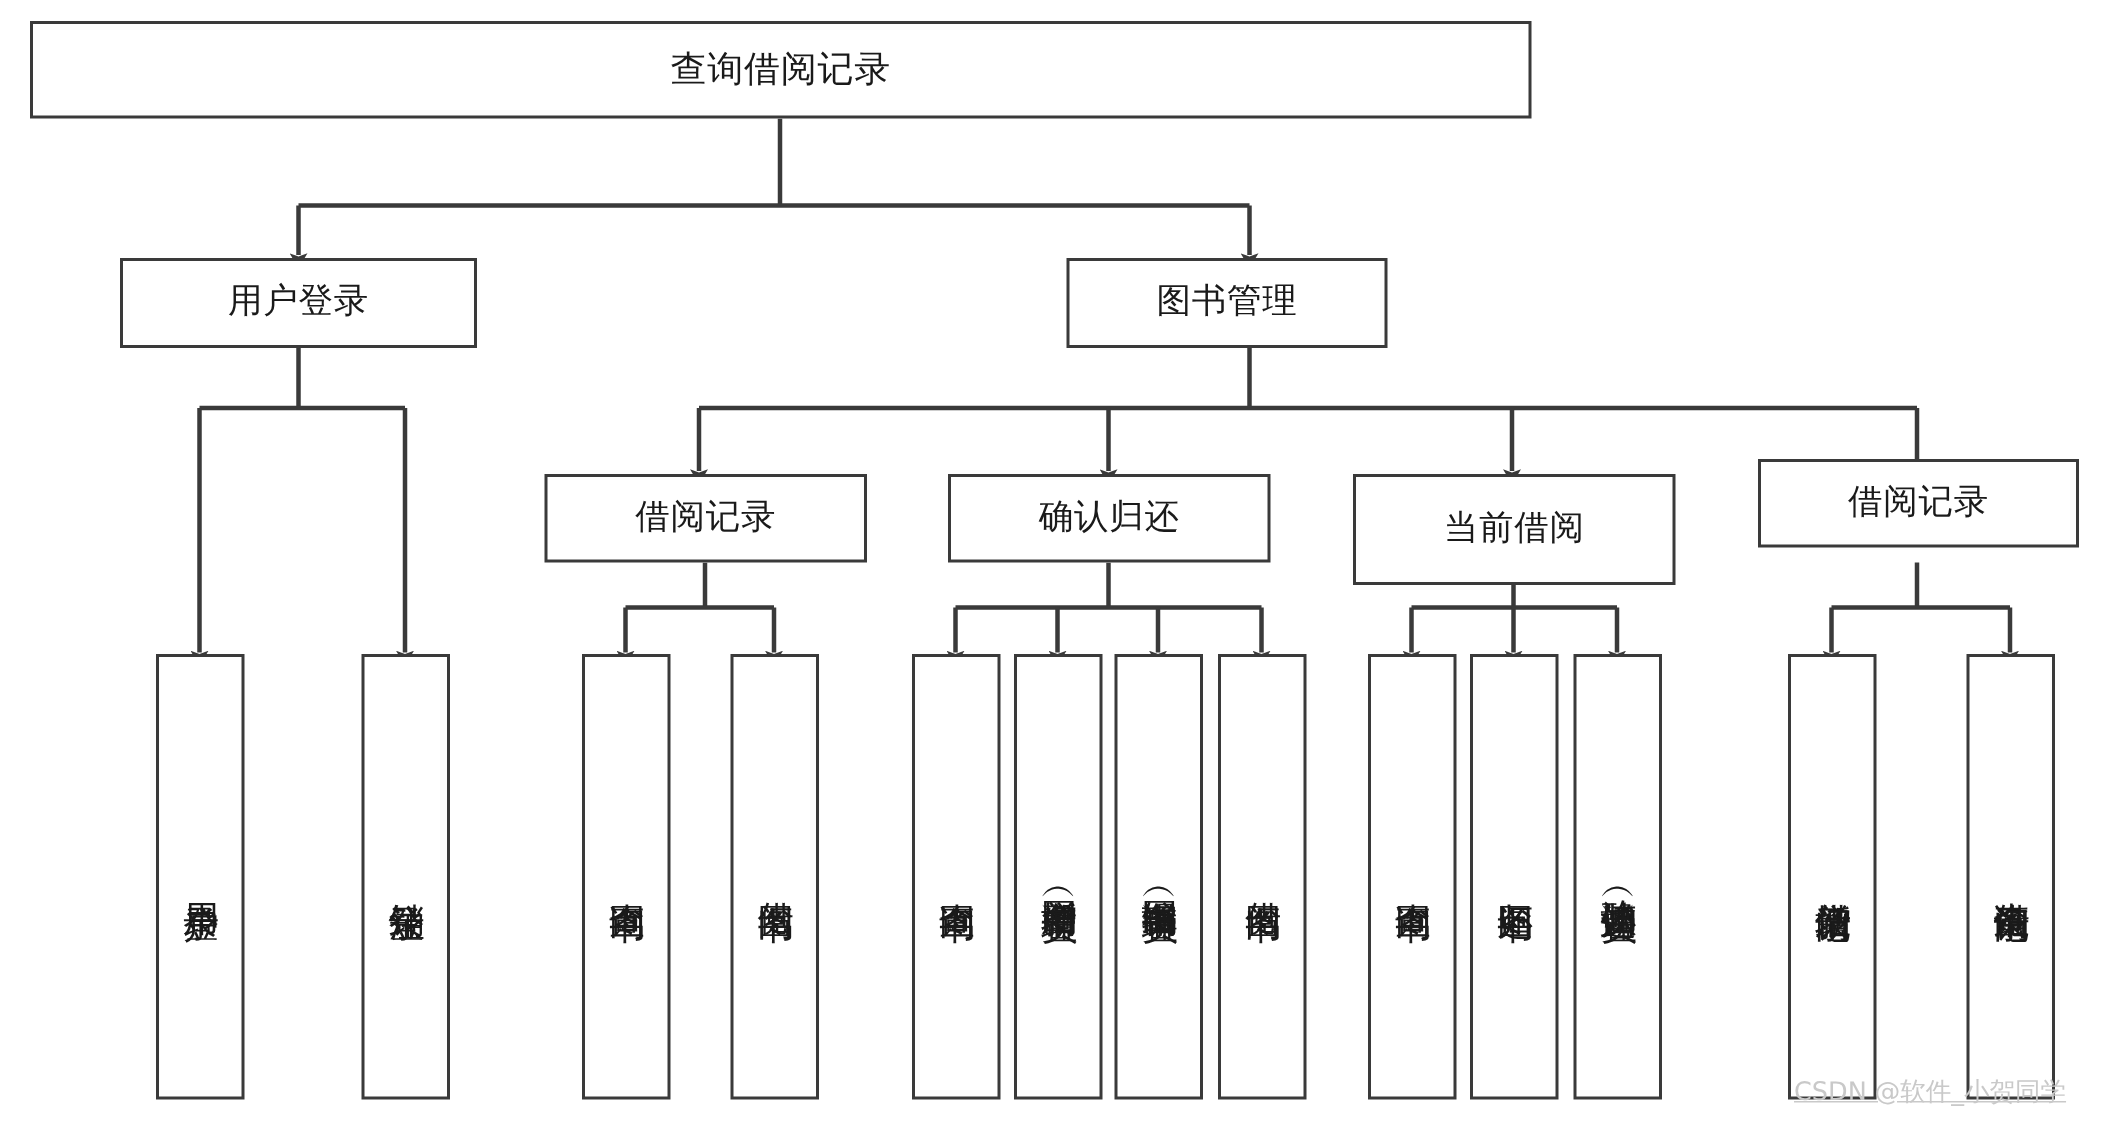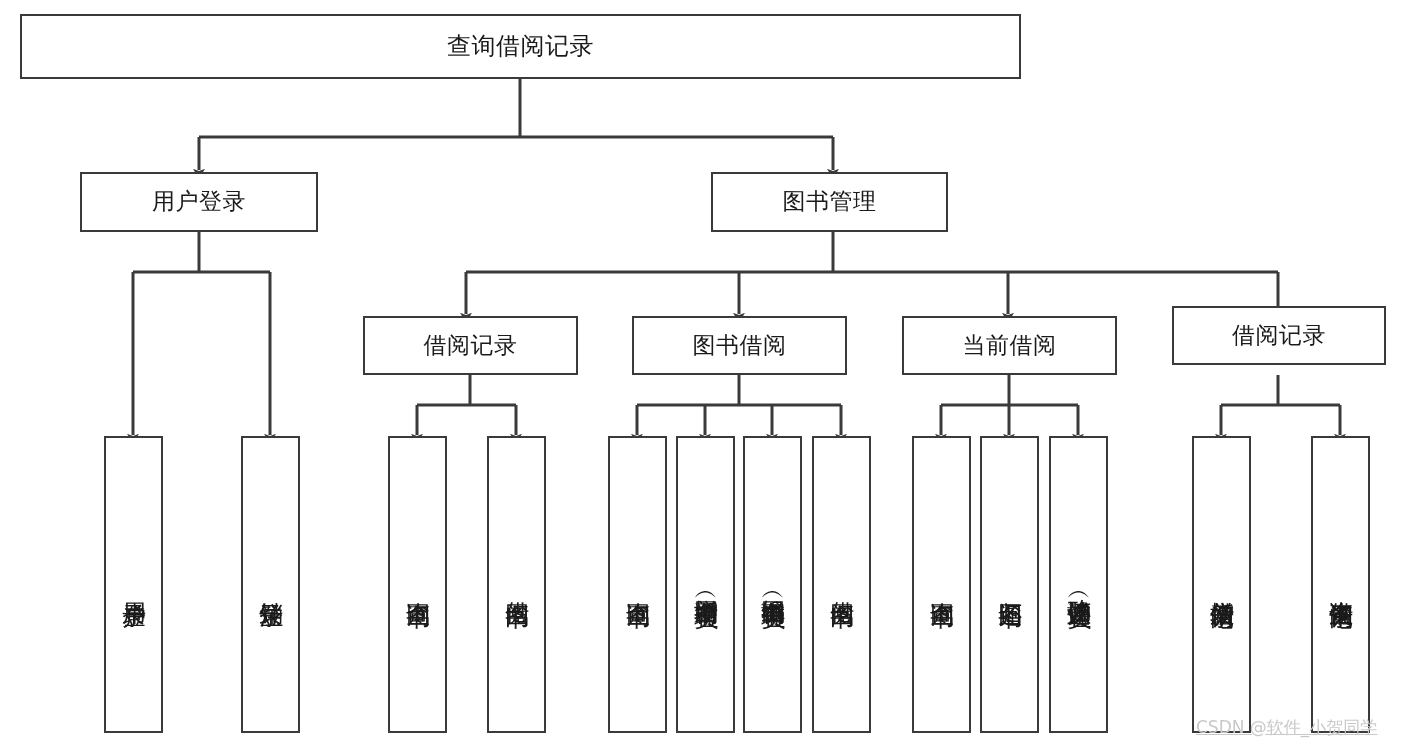--- a/index.html
+++ b/index.html
@@ -133,33 +133,33 @@
   </svg>
 
   <div class="node root horiz" style="left:20px; top:14px; width:1001px; height:65px;">
     <span class="label">查询借阅记录</span>
   </div>
 
   <div class="node horiz" style="left:80px; top:172px; width:238px; height:60px;">
     <span class="label">用户登录</span>
   </div>
 
-  <div class="node horiz" style="left:711px; top:172px; width:237px; height:60px;">
+  <div class="node horiz" style="left:711px; top:172px; width:214px; height:60px;">
     <span class="label">图书管理</span>
   </div>
 
   <div class="node horiz" style="left:363px; top:316px; width:215px; height:59px;">
     <span class="label">借阅记录</span>
   </div>
 
   <div class="node horiz" style="left:632px; top:316px; width:215px; height:59px;">
-    <span class="label">图书借阅</span>
-  </div>
-
-  <div class="node horiz" style="left:902px; top:316px; width:215px; height:59px;">
+    <span class="label">确认归还</span>
+  </div>
+
+  <div class="node horiz" style="left:902px; top:316px; width:215px; height:74px;">
     <span class="label">当前借阅</span>
   </div>
 
   <div class="node horiz" style="left:1172px; top:306px; width:214px; height:59px;">
     <span class="label">借阅记录</span>
   </div>
 
   <div class="node vert" style="left:104px; top:436px; width:59px; height:297px;">
     <span class="label">用户登录</span>
   </div>

